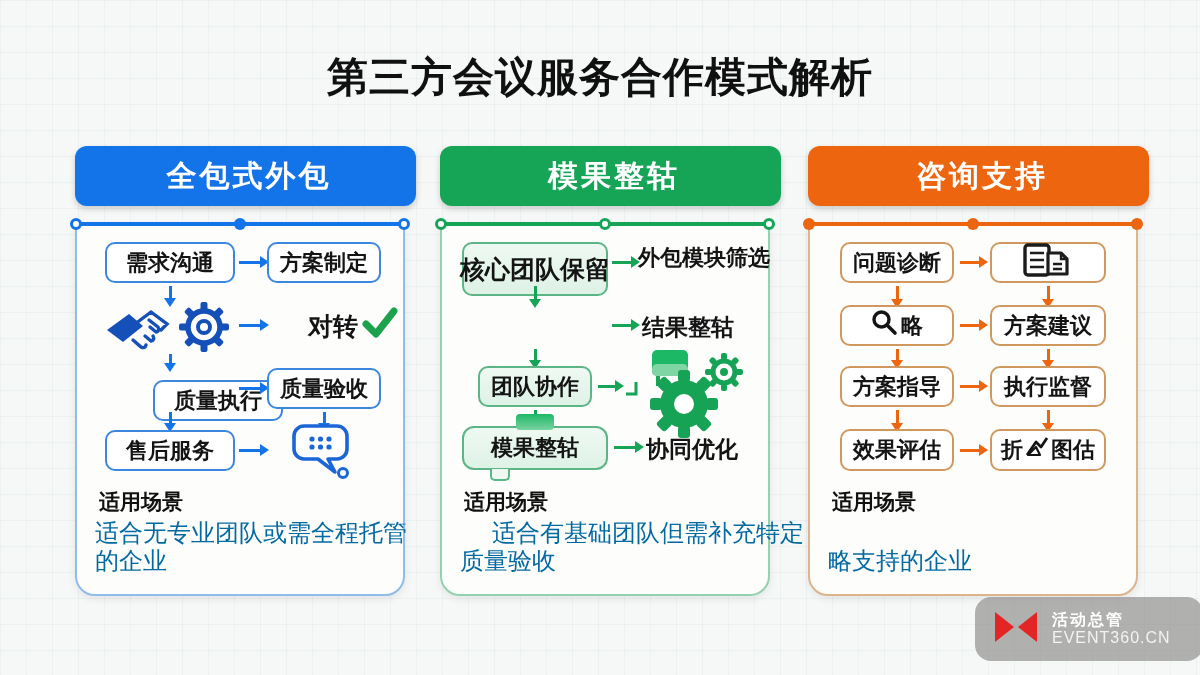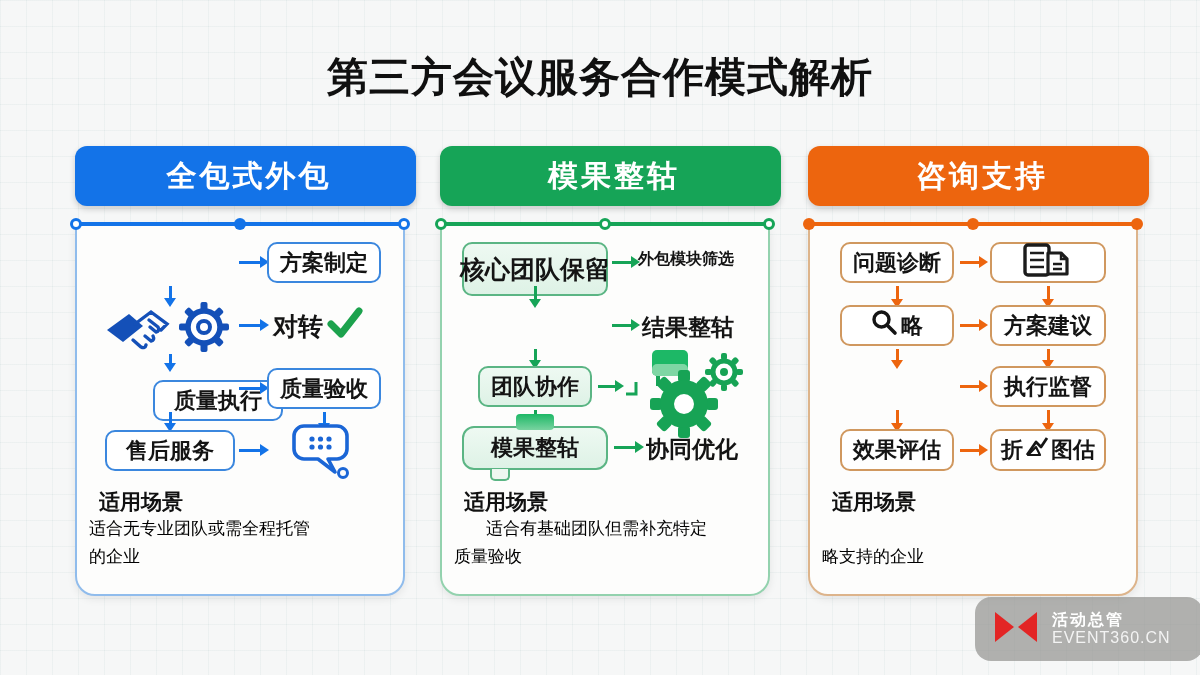--- a/index.html
+++ b/index.html
@@ -41,23 +41,23 @@
   }
   .col[data-accent="1"] .box{background:linear-gradient(180deg,#eef9f2,#def2e6);}
   .ptxt{position:absolute;font-size:23px;font-weight:700;color:#141414;white-space:nowrap;}
   .arr{position:absolute;height:3px;background:var(--ac);}
   .arr:after{content:"";position:absolute;right:-8px;top:-5px;width:0;height:0;
     border-left:9px solid var(--ac);border-top:6px solid transparent;border-bottom:6px solid transparent;}
   .ard{position:absolute;width:3px;background:var(--ac);}
   .ard:after{content:"";position:absolute;bottom:-8px;left:-5px;width:0;height:0;
     border-top:9px solid var(--ac);border-left:6px solid transparent;border-right:6px solid transparent;}
   .sct{position:absolute;left:22px;font-size:21px;font-weight:800;color:#111;}
-  .scl{position:absolute;left:12px;font-size:17px;color:#000000;white-space:nowrap;}
+  .scl{position:absolute;left:18px;font-size:24px;color:#0369a1;white-space:nowrap;}
   .iconwrap{position:absolute;}
-  .rowflex{position:absolute;display:flex;align-items:center;gap:4px;font-size:25px;font-weight:700;color:#141414;}
+  .rowflex{position:absolute;display:flex;align-items:center;gap:4px;font-size:25px;font-weight:700;color:#141414;margin-left:35px;}
   .tab-top{position:absolute;background:linear-gradient(180deg,#1db866,#79d3a0);border-radius:4px;z-index:1;}
   .tab-bot{position:absolute;background:#eef7f1;border:2px solid var(--bc);border-top:none;border-radius:0 0 5px 5px;box-sizing:border-box;}
   .wm{
     position:absolute;left:975px;top:597px;width:228px;height:64px;
     background:rgba(148,148,146,0.72);border-radius:16px;
     display:flex;align-items:center;gap:13px;padding-left:18px;box-sizing:border-box;
   }
   .wm-text{display:flex;flex-direction:column;line-height:1.12;}
   .wm-brand{color:#fff;font-size:16px;font-weight:800;letter-spacing:2px;}
   .wm-site{color:rgba(255,255,255,0.85);font-size:16px;letter-spacing:1px;}
@@ -70,20 +70,21 @@
   <div class="title">第三方会议服务合作模式解析</div>
 
   <div class="col" style="left: 75px; --ac: #1373e8; --bc: #3b87de; --lb: #90bcec;" data-accent="0">
     <div class="hdr">全包式外包</div>
     <div class="topline"></div>
     <div class="dotc dot-hollow" style="left:-5px;"></div>
     <div class="dotc dot-filled" style="left:159px;"></div>
     <div class="dotc dot-hollow" style="right:-5px;"></div>
 
     <div class="card">
+      <div class="box" style="left:28px;top:16px;width:130px;height:41px;">需求沟通</div>
       <div class="arr" style="left:162px;top:35px;width:22px;"></div>
       <div class="box" style="left:190px;top:16px;width:114px;height:41px;">方案制定</div>
 
       <div class="ard" style="left:92px;top:60px;height:13px;"></div>
 
       <div class="iconwrap" style="left:28px;top:74px;">
         <svg width="130" height="54" viewBox="0 0 130 54">
           <polygon points="2,30 24,14 38,26 18,42" fill="#1450b8"></polygon>
           <path d="M30 24 L46 12 L62 24 L56 30 M44 20 l9 7 q2 4 -2 5 l-6 -5 m3 9 q2 4 -2 5 l-6 -5 m1 9 q-1 4 -5 2 l-8 -7" fill="none" stroke="#1450b8" stroke-width="3.4" stroke-linecap="round"></path>
           <g transform="translate(99,27)">
@@ -145,21 +146,21 @@
   <div class="col" style="left: 440px; --ac: #16a457; --bc: #5bb584; --lb: #93d2ae;" data-accent="1">
     <div class="hdr">模果整轱</div>
     <div class="topline"></div>
     <div class="dotc dot-hollow" style="left:-5px;"></div>
     <div class="dotc dot-hollow" style="left:159px;"></div>
     <div class="dotc dot-hollow" style="right:-5px;"></div>
 
     <div class="card">
       <div class="box" style="left:20px;top:16px;width:146px;height:54px;font-size:25px;">核心团队保留</div>
       <div class="arr" style="left:170px;top:35px;width:20px;"></div>
-      <div class="ptxt" style="left:196px;top:23px;font-size:16px;">外包模块筛选</div>
+      <div class="ptxt" style="left:196px;top:17px;font-size:22px;">外包模块筛选</div>
 
       <div class="ard" style="left:92px;top:60px;height:14px;"></div>
 
       <div class="arr" style="left:170px;top:98px;width:20px;"></div>
       <div class="ptxt" style="left:200px;top:86px;">结果整轱</div>
 
       <div class="ard" style="left:92px;top:123px;height:12px;"></div>
 
       <div class="box" style="left:36px;top:140px;width:114px;height:41px;">团队协作</div>
       <div class="arr" style="left:156px;top:159px;width:18px;"></div>
@@ -247,20 +248,21 @@
           </svg>
         </span>
         <span>略</span>
       </div>
       <div class="arr" style="left:150px;top:98px;width:20px;"></div>
       <div class="box" style="left:180px;top:79px;width:116px;height:41px;">方案建议</div>
 
       <div class="ard" style="left:86px;top:123px;height:12px;"></div>
       <div class="ard" style="left:237px;top:123px;height:12px;"></div>
 
+      <div class="box" style="left:30px;top:140px;width:114px;height:41px;">方案指导</div>
       <div class="arr" style="left:150px;top:159px;width:20px;"></div>
       <div class="box" style="left:180px;top:140px;width:116px;height:41px;">执行监督</div>
 
       <div class="ard" style="left:86px;top:184px;height:14px;"></div>
       <div class="ard" style="left:237px;top:184px;height:14px;"></div>
 
       <div class="box" style="left:30px;top:203px;width:114px;height:42px;">效果评估</div>
       <div class="arr" style="left:150px;top:223px;width:20px;"></div>
       <div class="box" style="left:180px;top:203px;width:116px;height:42px;gap:1px;">
         <span>折</span>

